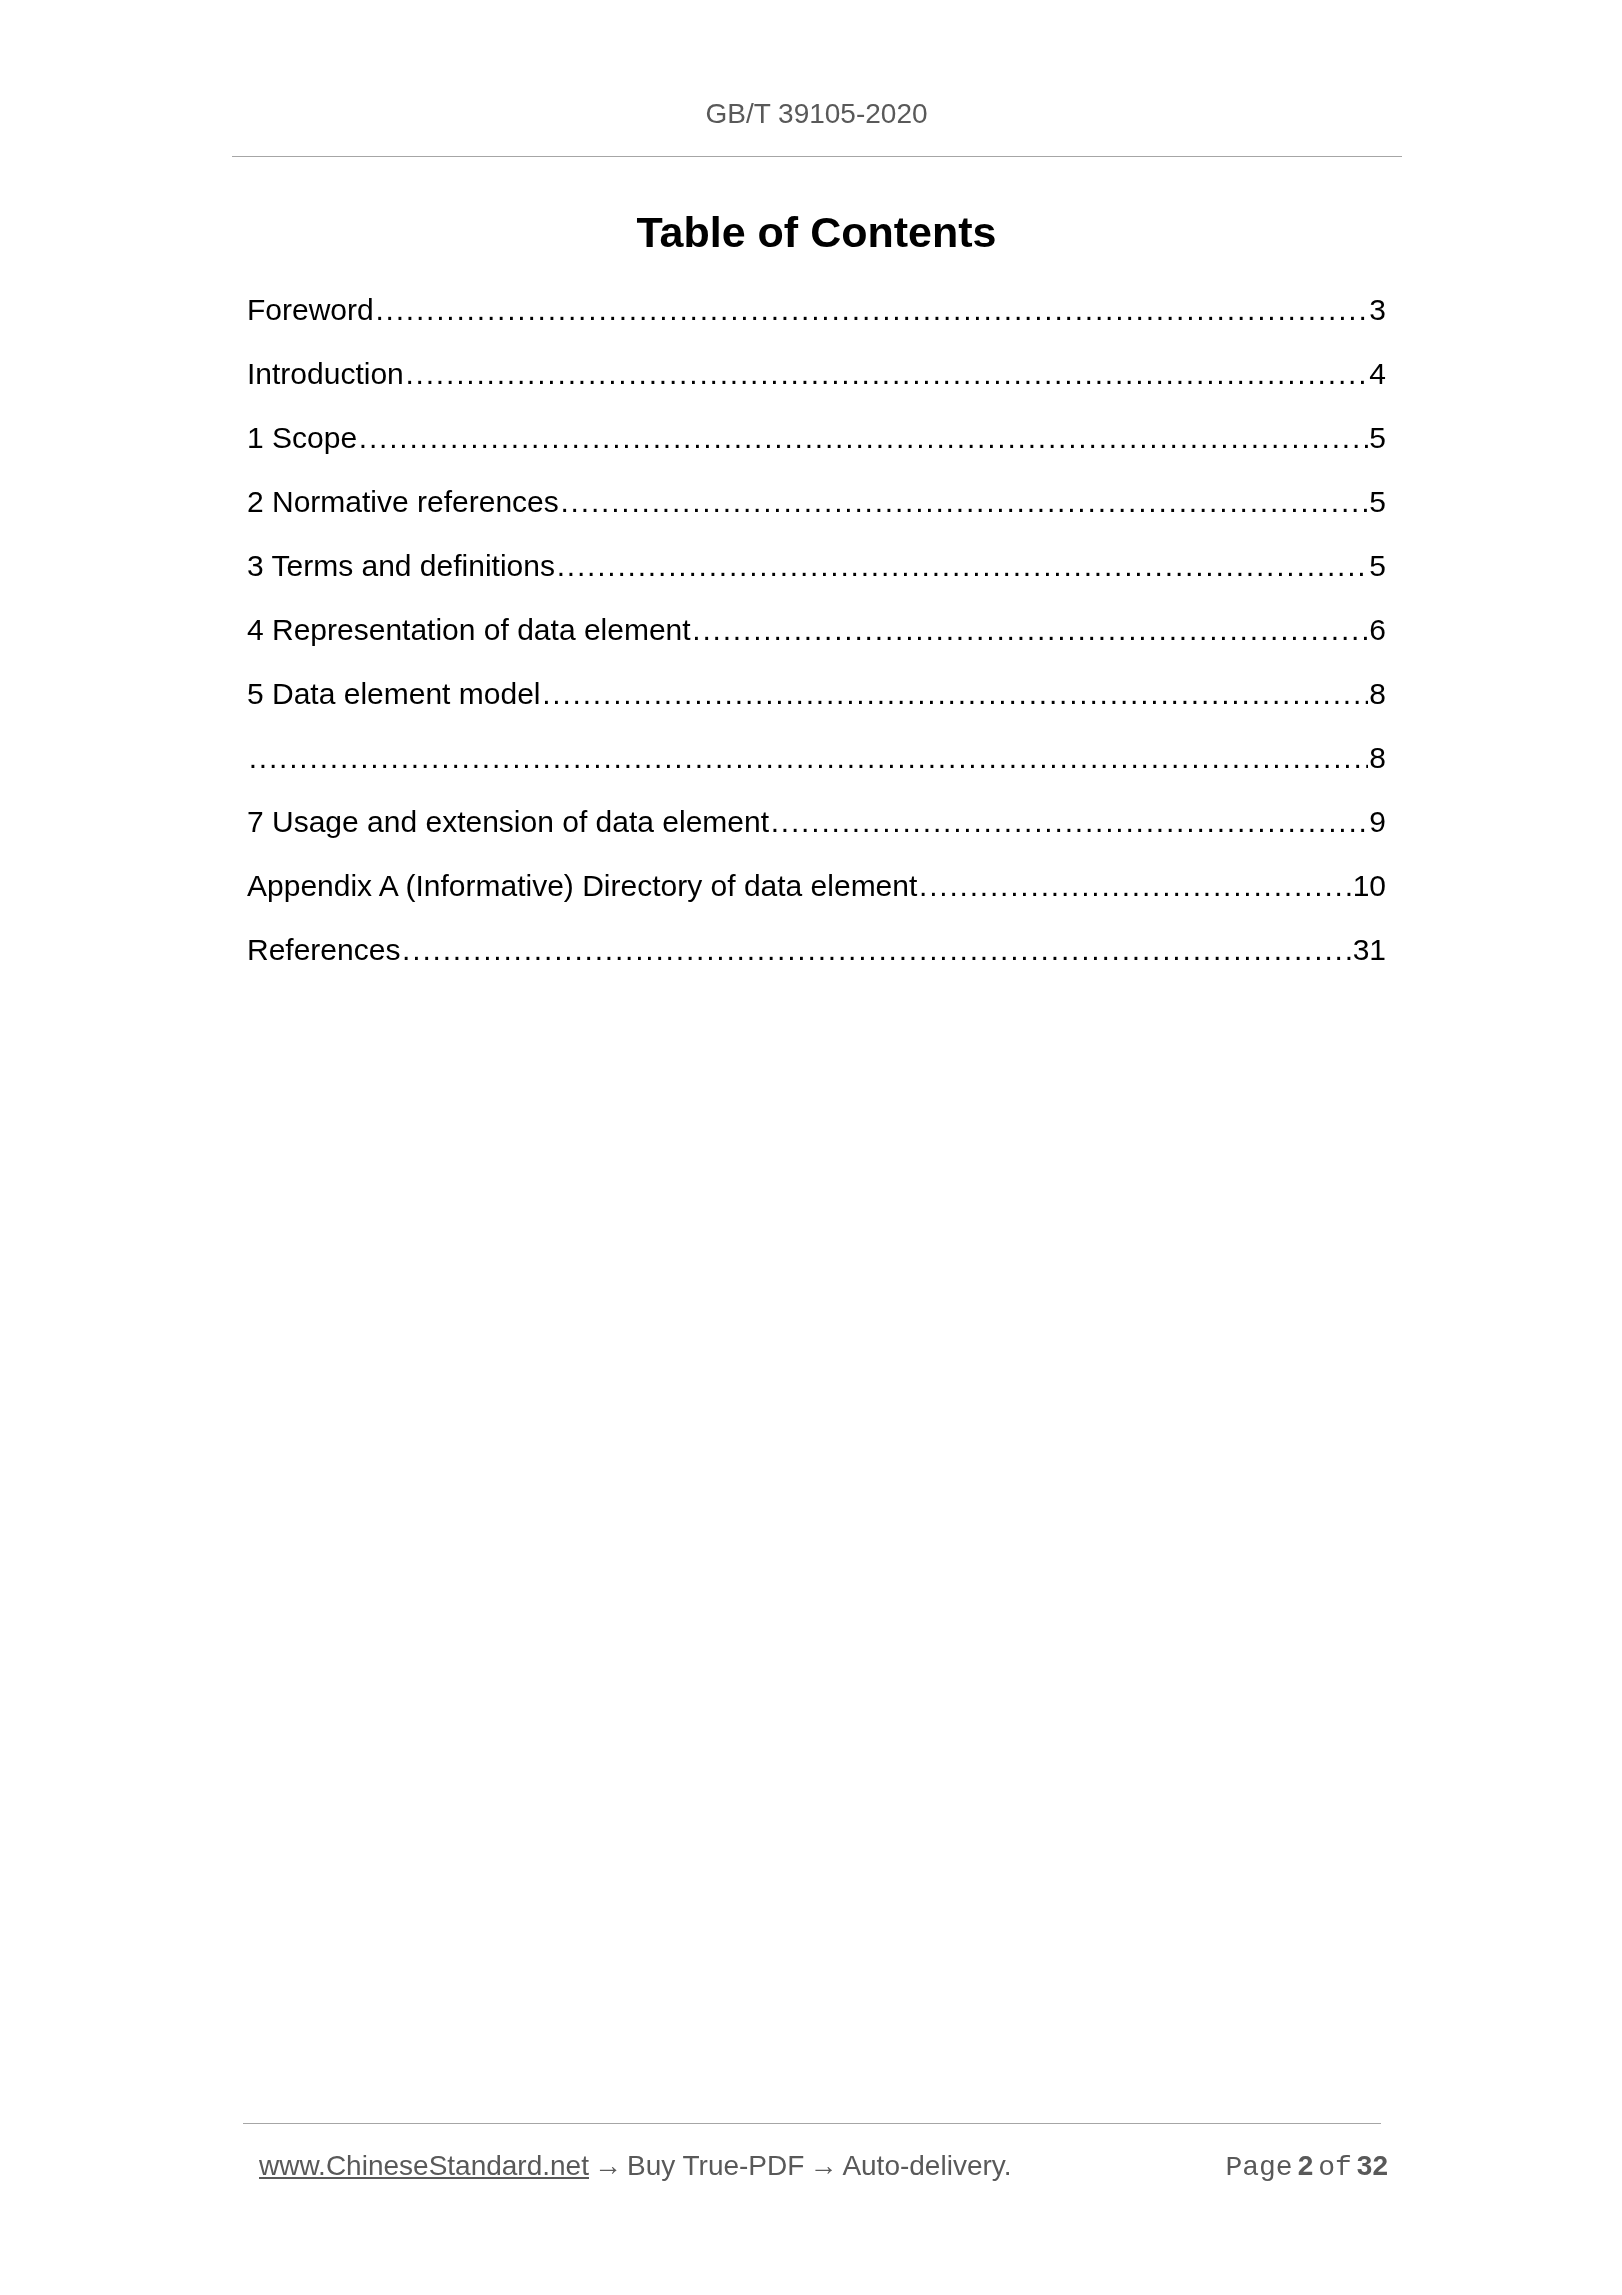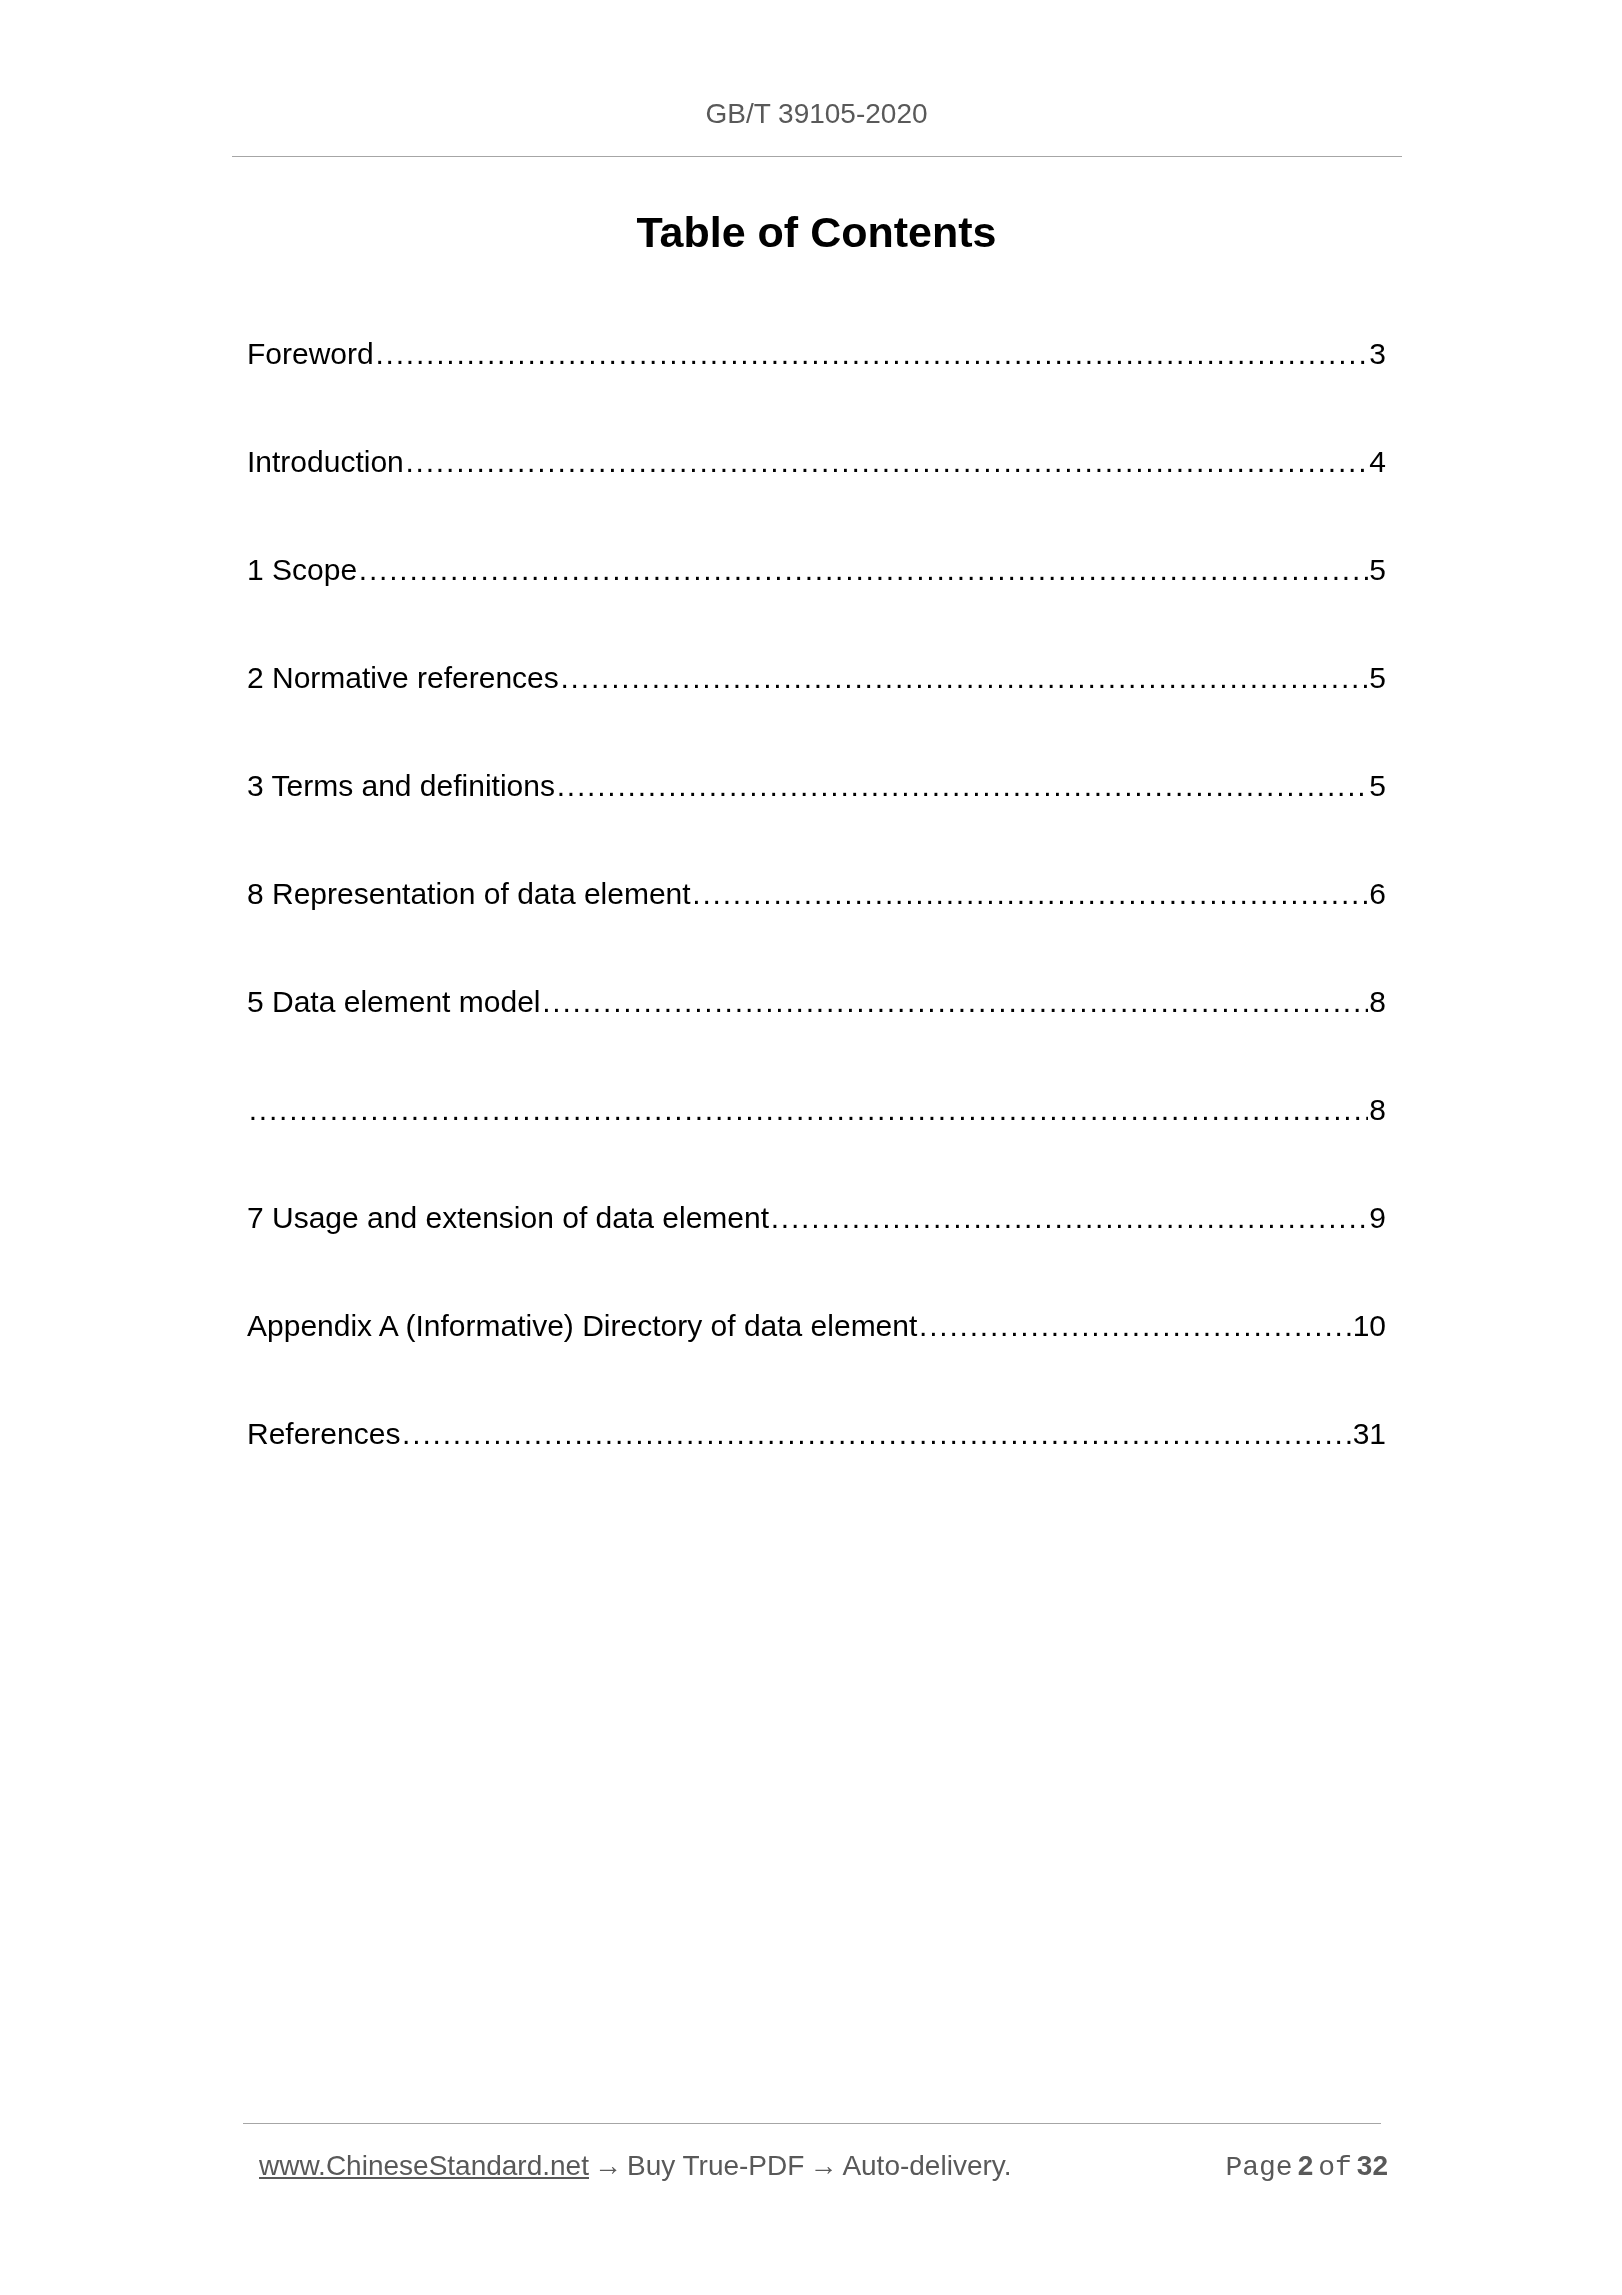--- a/index.html
+++ b/index.html
@@ -6,21 +6,21 @@
   body { width: 1623px; height: 2295px; position: relative; overflow: hidden;
          font-family: "Liberation Sans", sans-serif; color: #000; }
   .header-text { position: absolute; left: 0; width: 1633px; top: 98px; text-align: center;
                  font-size: 28px; color: #595959; }
   .header-rule { position: absolute; left: 232px; width: 1170px; top: 156px; height: 0;
                  border-top: 1.7px solid #a6a6a6; }
   .toc-title { position: absolute; left: 0; width: 1633px; top: 208px; text-align: center;
                font-size: 43px; font-weight: bold; color: #000; }
   .toc-list { position: absolute; left: 247px; width: 1139px; top: 289px; }
   .toc-row { display: flex; align-items: baseline; height: 64px; font-size: 30px; line-height: 42px;
-             white-space: nowrap; overflow: hidden; margin-top: 44px; }
+             white-space: nowrap; overflow: hidden; }
   .toc-label { flex: 0 0 auto; }
   .toc-leader { flex: 1 1 auto; overflow: hidden; position: relative; margin: 0 1.7px; }
   .toc-leader::before { content: "........................................................................................................................................................................................................................................................................................................................................................................................................";
                         letter-spacing: 1.8px; color: #000; }
   .toc-page { flex: 0 0 auto; text-align: right; }
   .footer-rule { position: absolute; left: 243px; width: 1138px; top: 2123px; height: 0;
                  border-top: 1.7px solid #a6a6a6; }
   .footer { position: absolute; left: 259px; width: 1129px; top: 2150px; font-size: 28px; color: #595959;
             display: flex; justify-content: space-between; }
   .footer a { color: #595959; text-decoration: underline; }
@@ -56,21 +56,21 @@
     <span class="toc-label">2 Normative references</span>
     <span class="toc-leader"></span>
     <span class="toc-page">5</span>
   </div>
   <div class="toc-row">
     <span class="toc-label">3 Terms and definitions</span>
     <span class="toc-leader"></span>
     <span class="toc-page">5</span>
   </div>
   <div class="toc-row">
-    <span class="toc-label">8 Representation of data element</span>
+    <span class="toc-label">4 Representation of data element</span>
     <span class="toc-leader"></span>
     <span class="toc-page">6</span>
   </div>
   <div class="toc-row">
     <span class="toc-label">5 Data element model</span>
     <span class="toc-leader"></span>
     <span class="toc-page">8</span>
   </div>
   <div class="toc-row">
     <span class="toc-leader"></span>

